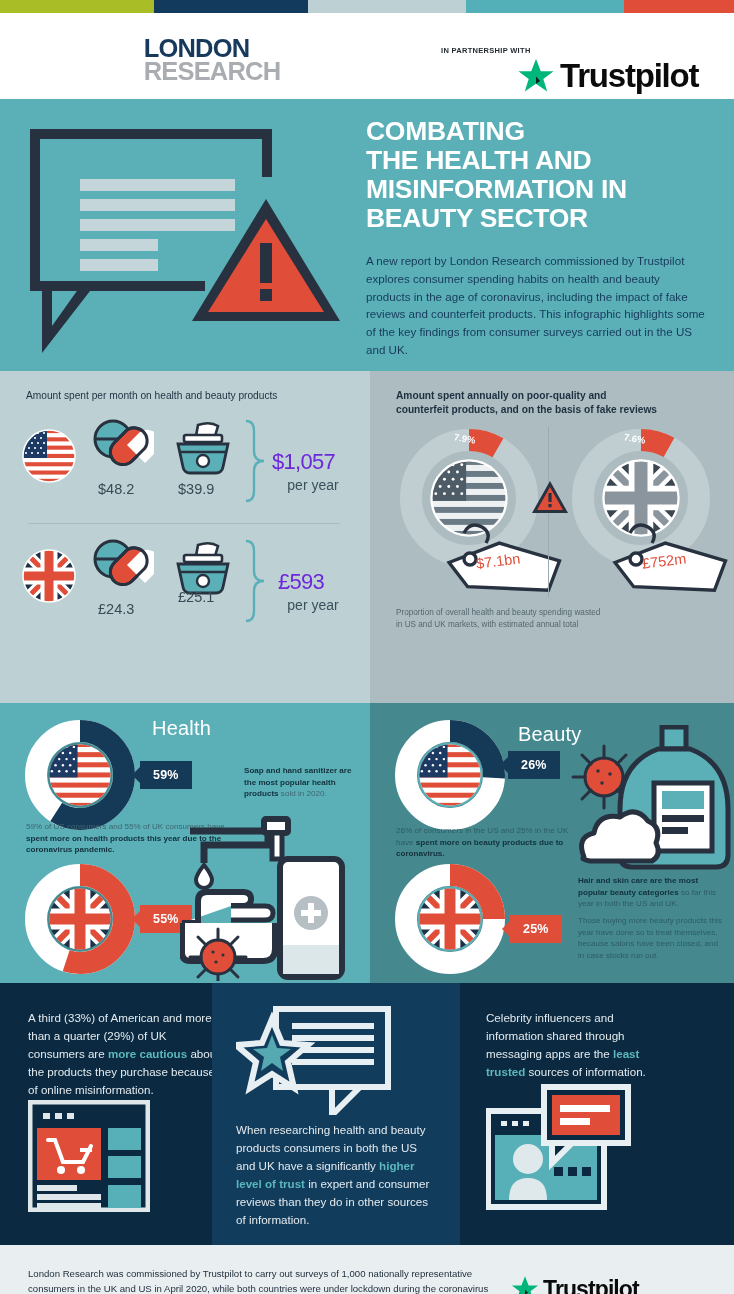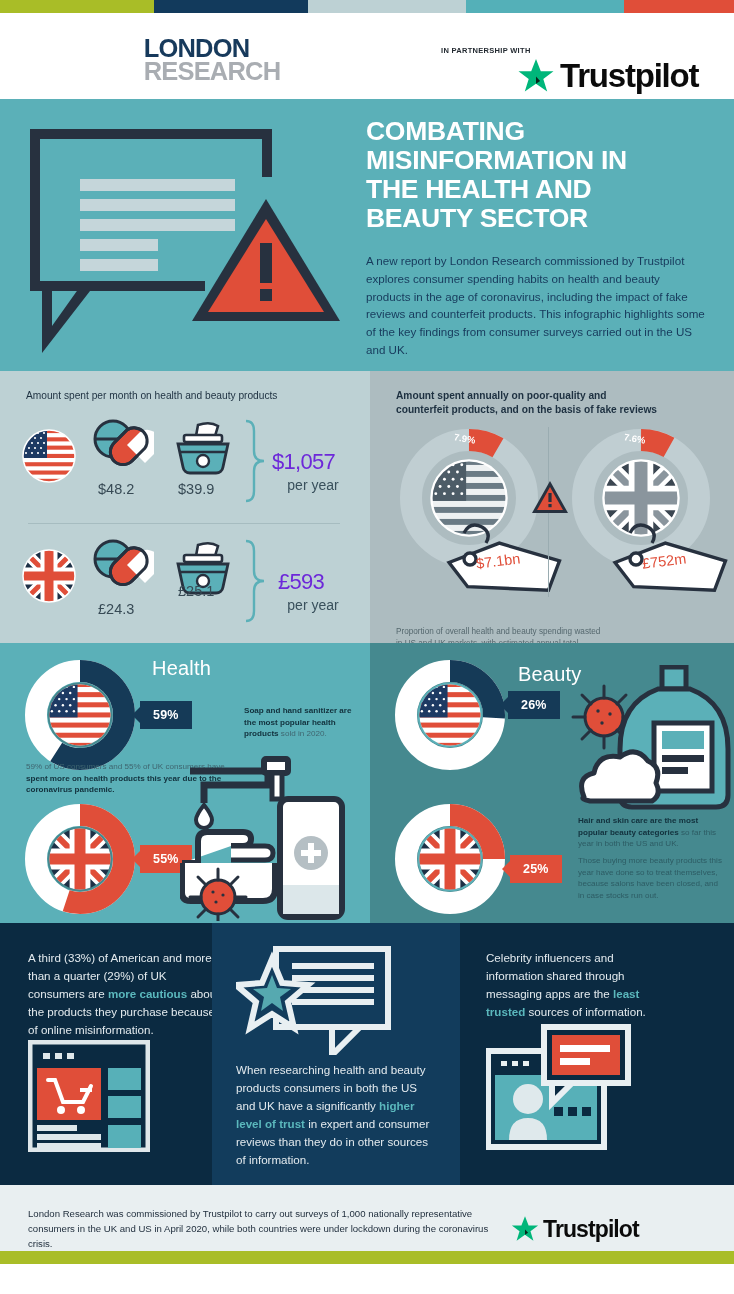--- a/index.html
+++ b/index.html
@@ -48,21 +48,21 @@
   .hero-right { position:absolute; left:366px; top:18px; width:340px; }
   .hero-title {
     color:#ffffff; font-size:26.5px; font-weight:bold;
     line-height:1.1; letter-spacing:-0.3px; text-transform:uppercase;
   }
   .hero-body {
     margin-top:18px; color:#173a5c; font-size:11.6px; line-height:1.55;
   }
 
   
-  .spend-row { display:flex; height:272px;justify-content:flex-end; }
+  .spend-row { display:flex; height:332px;justify-content:flex-end; }
   .spend-left { width:370px; background:#bdd1d4; position:relative; }
   .spend-right { width:364px; background:#adbcc0; position:relative; }
   .sec-title {
     position:absolute; font-size:10.2px; color:#1d3040; font-weight:500;
     line-height:1.35;
   }
   .money-val { font-size:14.5px; color:#374a55; }
   .big-total { font-size:22px; font-weight:normal; color:#6d28d9; letter-spacing:-0.7px; }
   .peryear { font-size:14px; color:#39505c; text-align:center; margin-top:-2px; }
   .hr-light { position:absolute; height:1px; background:#a6bcc0; }
@@ -163,22 +163,22 @@
           <polygon points="244,78 318,200 170,200" fill="#27313f"></polygon>
           <polygon points="244,98 302,191 186,191" fill="#e04e39"></polygon>
           <rect x="238" y="122" width="12" height="40" fill="#27313f"></rect>
           <rect x="238" y="168" width="12" height="12" fill="#27313f"></rect>
         </g>
       </svg>
     </div>
     <div class="hero-right">
       <div class="hero-title">
         <div>COMBATING</div>
+        <div>THE HEALTH AND</div>
         <div>MISINFORMATION IN</div>
-        <div>THE HEALTH AND</div>
         <div>BEAUTY SECTOR</div>
       </div>
       <div class="hero-body">A new report by London Research commissioned by Trustpilot explores consumer spending habits on health and beauty products in the age of coronavirus, including the impact of fake reviews and counterfeit products. This infographic highlights some of the key findings from consumer surveys carried out in the US and UK.</div>
     </div>
   </div>
 
   <div class="spend-row">
 
     <div class="spend-left">
       <div class="sec-title" style="left:26px; top:18px;">Amount spent per month on health and beauty products</div>
@@ -288,21 +288,21 @@
 
       <div style="position:absolute; left:172px; top:168px;">
         <svg width="62" height="56" viewBox="0 0 62 56">
           <path d="M26 6 q12-4 20 1 l-3 10 h-19 z" fill="#ffffff" stroke="#27313f" stroke-width="2.6"></path>
           <rect x="12" y="16" width="38" height="7" rx="2" fill="#ffffff" stroke="#27313f" stroke-width="2.6"></rect>
           <path d="M6 25 h50 l-5 23 a7 7 0 0 1-7 6 h-26 a7 7 0 0 1-7-6 z" fill="#5bb0b8" stroke="#27313f" stroke-width="2.8"></path>
           <line x1="8" y1="33" x2="54" y2="33" stroke="#27313f" stroke-width="2.6"></line>
           <circle cx="31" cy="42" r="6" fill="#ffffff" stroke="#27313f" stroke-width="2.4"></circle>
         </svg>
       </div>
-      <div class="money-val" style="position:absolute; left:178px; top:212px;">£25.1</div>
+      <div class="money-val" style="position:absolute; left:178px; top:218px;">£25.1</div>
 
       <svg style="position:absolute; left:242px; top:168px;" width="26" height="92" viewBox="0 0 26 92">
         <path d="M4 2 q8 0 8 10 v20 q0 10 10 10 q-10 0-10 10 v20 q0 10-8 10" fill="none" stroke="#5bb0b8" stroke-width="2.4"></path>
       </svg>
       <div class="big-total" style="position:absolute; left:278px; top:198px;">£593</div>
       <div class="peryear" style="position:absolute; left:272px; top:228px; width:82px;">per year</div>
     </div>
 
     <div class="spend-right">
       <div class="sec-title" style="left:26px; top:18px; font-weight:600;">
@@ -397,21 +397,21 @@
       </div>
       <div style="position:absolute; left:254px; top:62px; font-size:9.5px; font-weight:bold; color:#ffffff; transform:rotate(10deg);">7.6%</div>
 
       <svg style="position:absolute; left:238px; top:150px;" width="130" height="80" viewBox="0 0 130 80">
         <path d="M22 12 q6-12 18-6 q10 6 4 16" fill="none" stroke="#27313f" stroke-width="3.4"></path>
         <path d="M8 36 L60 22 L118 46 L104 74 L24 62 Z" fill="#ffffff" stroke="#27313f" stroke-width="3.4" transform="rotate(-6 60 48)"></path>
         <circle cx="28" cy="38" r="6" fill="#ffffff" stroke="#27313f" stroke-width="3.4"></circle>
       </svg>
       <div style="position:absolute; left:272px; top:182px; font-size:14.5px; color:#e04e39; transform:rotate(-7deg);">£752m</div>
 
-      <div class="caption-sm" style="left:26px; top:236px;margin-top:19px;">
+      <div class="caption-sm" style="left:26px; top:236px;">
         <div>Proportion of overall health and beauty spending wasted</div>
         <div>in US and UK markets, with estimated annual total</div>
       </div>
     </div>
   </div>
 
   <div class="hb-row">
 
     <div class="health">
       <div class="hb-title" style="left:152px; top:14px;">Health</div>
@@ -589,20 +589,23 @@
                 <circle cx="22" cy="24" r="1"></circle>
             </g>
           </g>
         </svg>
       </div>
       <div class="callout navy" style="left:138px; top:48px;">
         <span class="tip"></span>
         <span>26%</span>
       </div>
 
+      <div class="hb-note" style="left:26px; top:122px; width:180px; color:#17363e;">
+        <span class="muted" style="color:#2d5c64">26% of consumers in the US and 25% in the UK have </span><b>spent more on beauty products due to coronavirus.</b>
+      </div>
 
       <svg style="position:absolute; left:24px; top:160px;" width="112" height="112" viewBox="0 0 112 112">
         <circle cx="56" cy="56" r="44" fill="none" stroke="#ffffff" stroke-width="22"></circle>
         <circle cx="56" cy="56" r="44" fill="none" stroke="#e04e39" stroke-width="22" stroke-dasharray="69.1 207.3" transform="rotate(-90 56 56)"></circle>
       </svg>
       <div style="position:absolute; left:47px; top:183px;">
         <svg width="66" height="66" viewBox="0 0 54 54">
           <defs>
               <clipPath id="cUK4">
                 <circle cx="27" cy="27" r="25"></circle>

